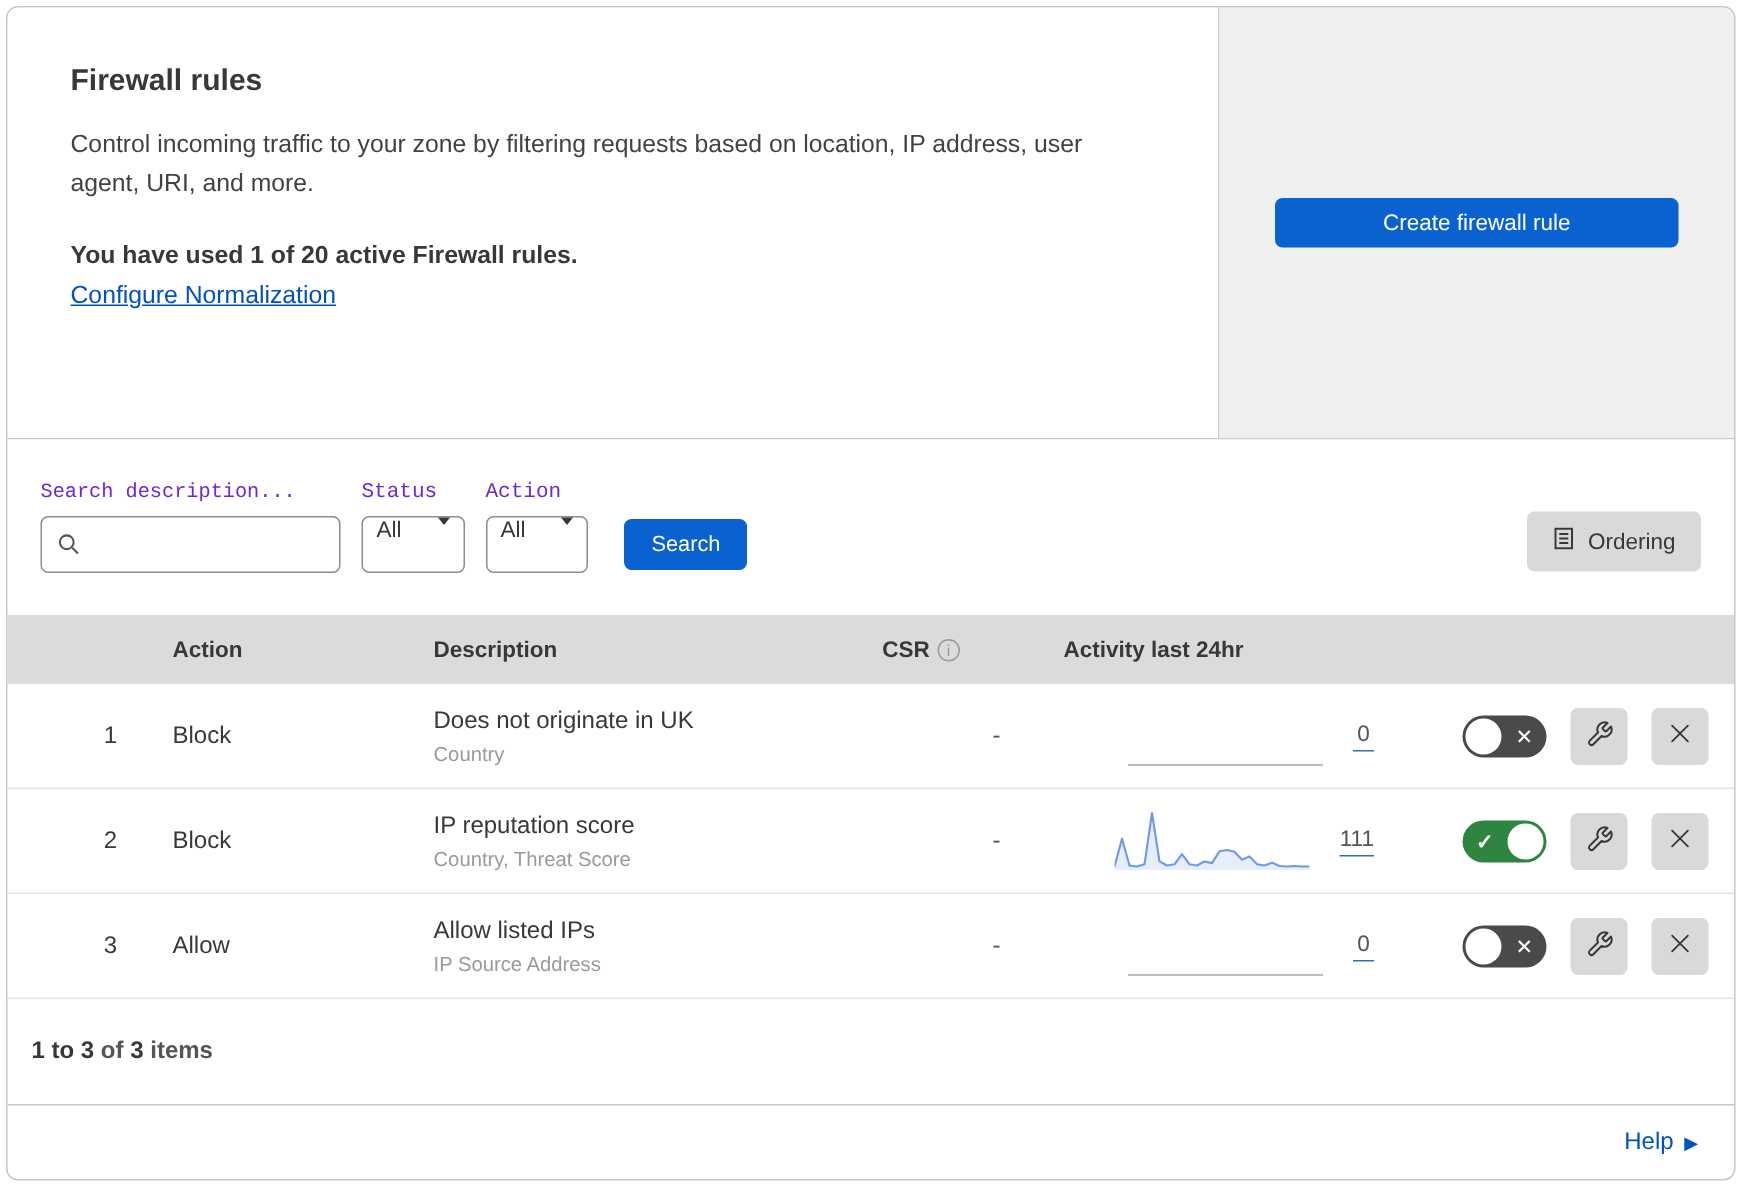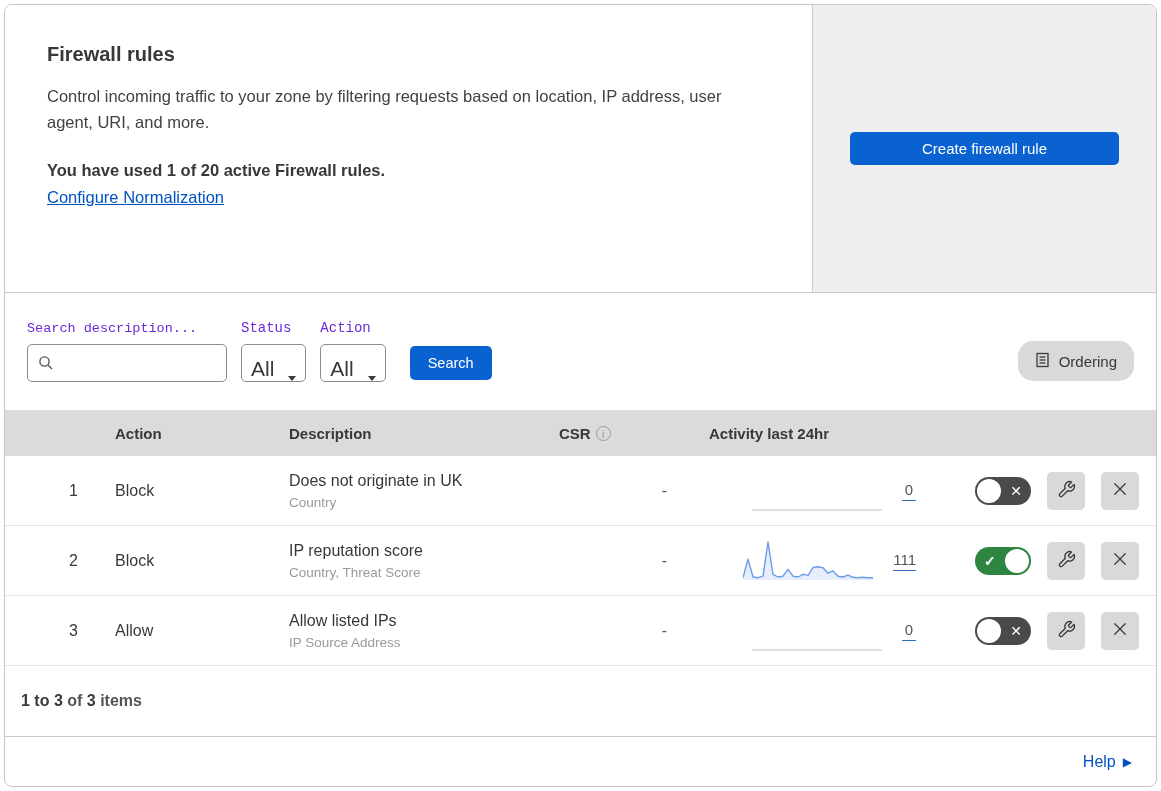--- a/index.html
+++ b/index.html
@@ -46,37 +46,37 @@
   .field-label { font-size:13.5px; color:#6d28d9;font-family:Liberation Mono, monospace; }
   .field-label.sm { font-size:14px; }
   .search-wrap { position:relative; }
   .search-wrap input {
     width:200px; height:38px; border:1px solid #8c8c8c; border-radius:5px;
     padding:0 10px 0 34px; font-size:15px; font-family:inherit; color:#36393a; outline:none;
   }
   .search-wrap .mag { position:absolute; left:11px; top:11px; }
   .select {
     height:38px; min-width:46px; border:1px solid #8c8c8c; border-radius:5px;
-    display:flex; align-items:flex-end; padding:0 9px; gap:14px; font-size:21px; cursor:pointer; background:#fff;
+    display:flex; align-items:flex-start; padding:0 9px; gap:24px; font-size:15px; cursor:pointer; background:#fff;
   }
   .caret { width:0; height:0; border-left:4px solid transparent; border-right:4px solid transparent; border-top:5px solid #36393a; }
   .btn-search {
     height:34px; padding:0 18px; margin-left:10px; background:#0a62d0; color:#fff;
     border:none; border-radius:5px; font-size:14.5px; font-family:inherit; cursor:pointer; margin-bottom:2px;
   }
   .btn-ordering {
-    height:40px; padding:0 17px; background:#d9d9d9; border:none; border-radius:15px;
+    height:40px; padding:0 17px; background:#d9d9d9; border:none; border-radius:5px;
     display:flex; align-items:center; gap:9px; font-size:15px; font-family:inherit; color:#36393a; cursor:pointer; margin-bottom:1px;
   }
 
   
   .grid-cols { display:grid; grid-template-columns:90px 174px 290px 120px 251px 1fr; align-items:center; }
   .thead { background:#dbdbdb; height:46px; font-weight:bold; font-size:15px; color:#36393a; flex-shrink:0; }
   .th-action, .th-desc { padding-left:20px; }
-  .th-csr { text-align:left; padding-right:10px; white-space:nowrap; }
+  .th-csr { text-align:center; padding-right:10px; white-space:nowrap; }
   .th-activity { padding-left:30px; white-space:nowrap; }
   .info-icon {
     display:inline-flex; width:15px; height:15px; border:1px solid #9a9a9a; border-radius:50%;
     color:#9a9a9a; font-size:10.5px; font-weight:normal; align-items:center; justify-content:center;
     margin-left:5px; vertical-align:1px; cursor:pointer;
   }
   .row { height:70px; border-bottom:1px solid #e4e4e4; font-size:16px; background:#fff; }
   .cell-idx { text-align:right; padding-right:17px; color:#36393a; }
   .cell-action { padding-left:20px; }
   .cell-desc { padding-left:20px; }

